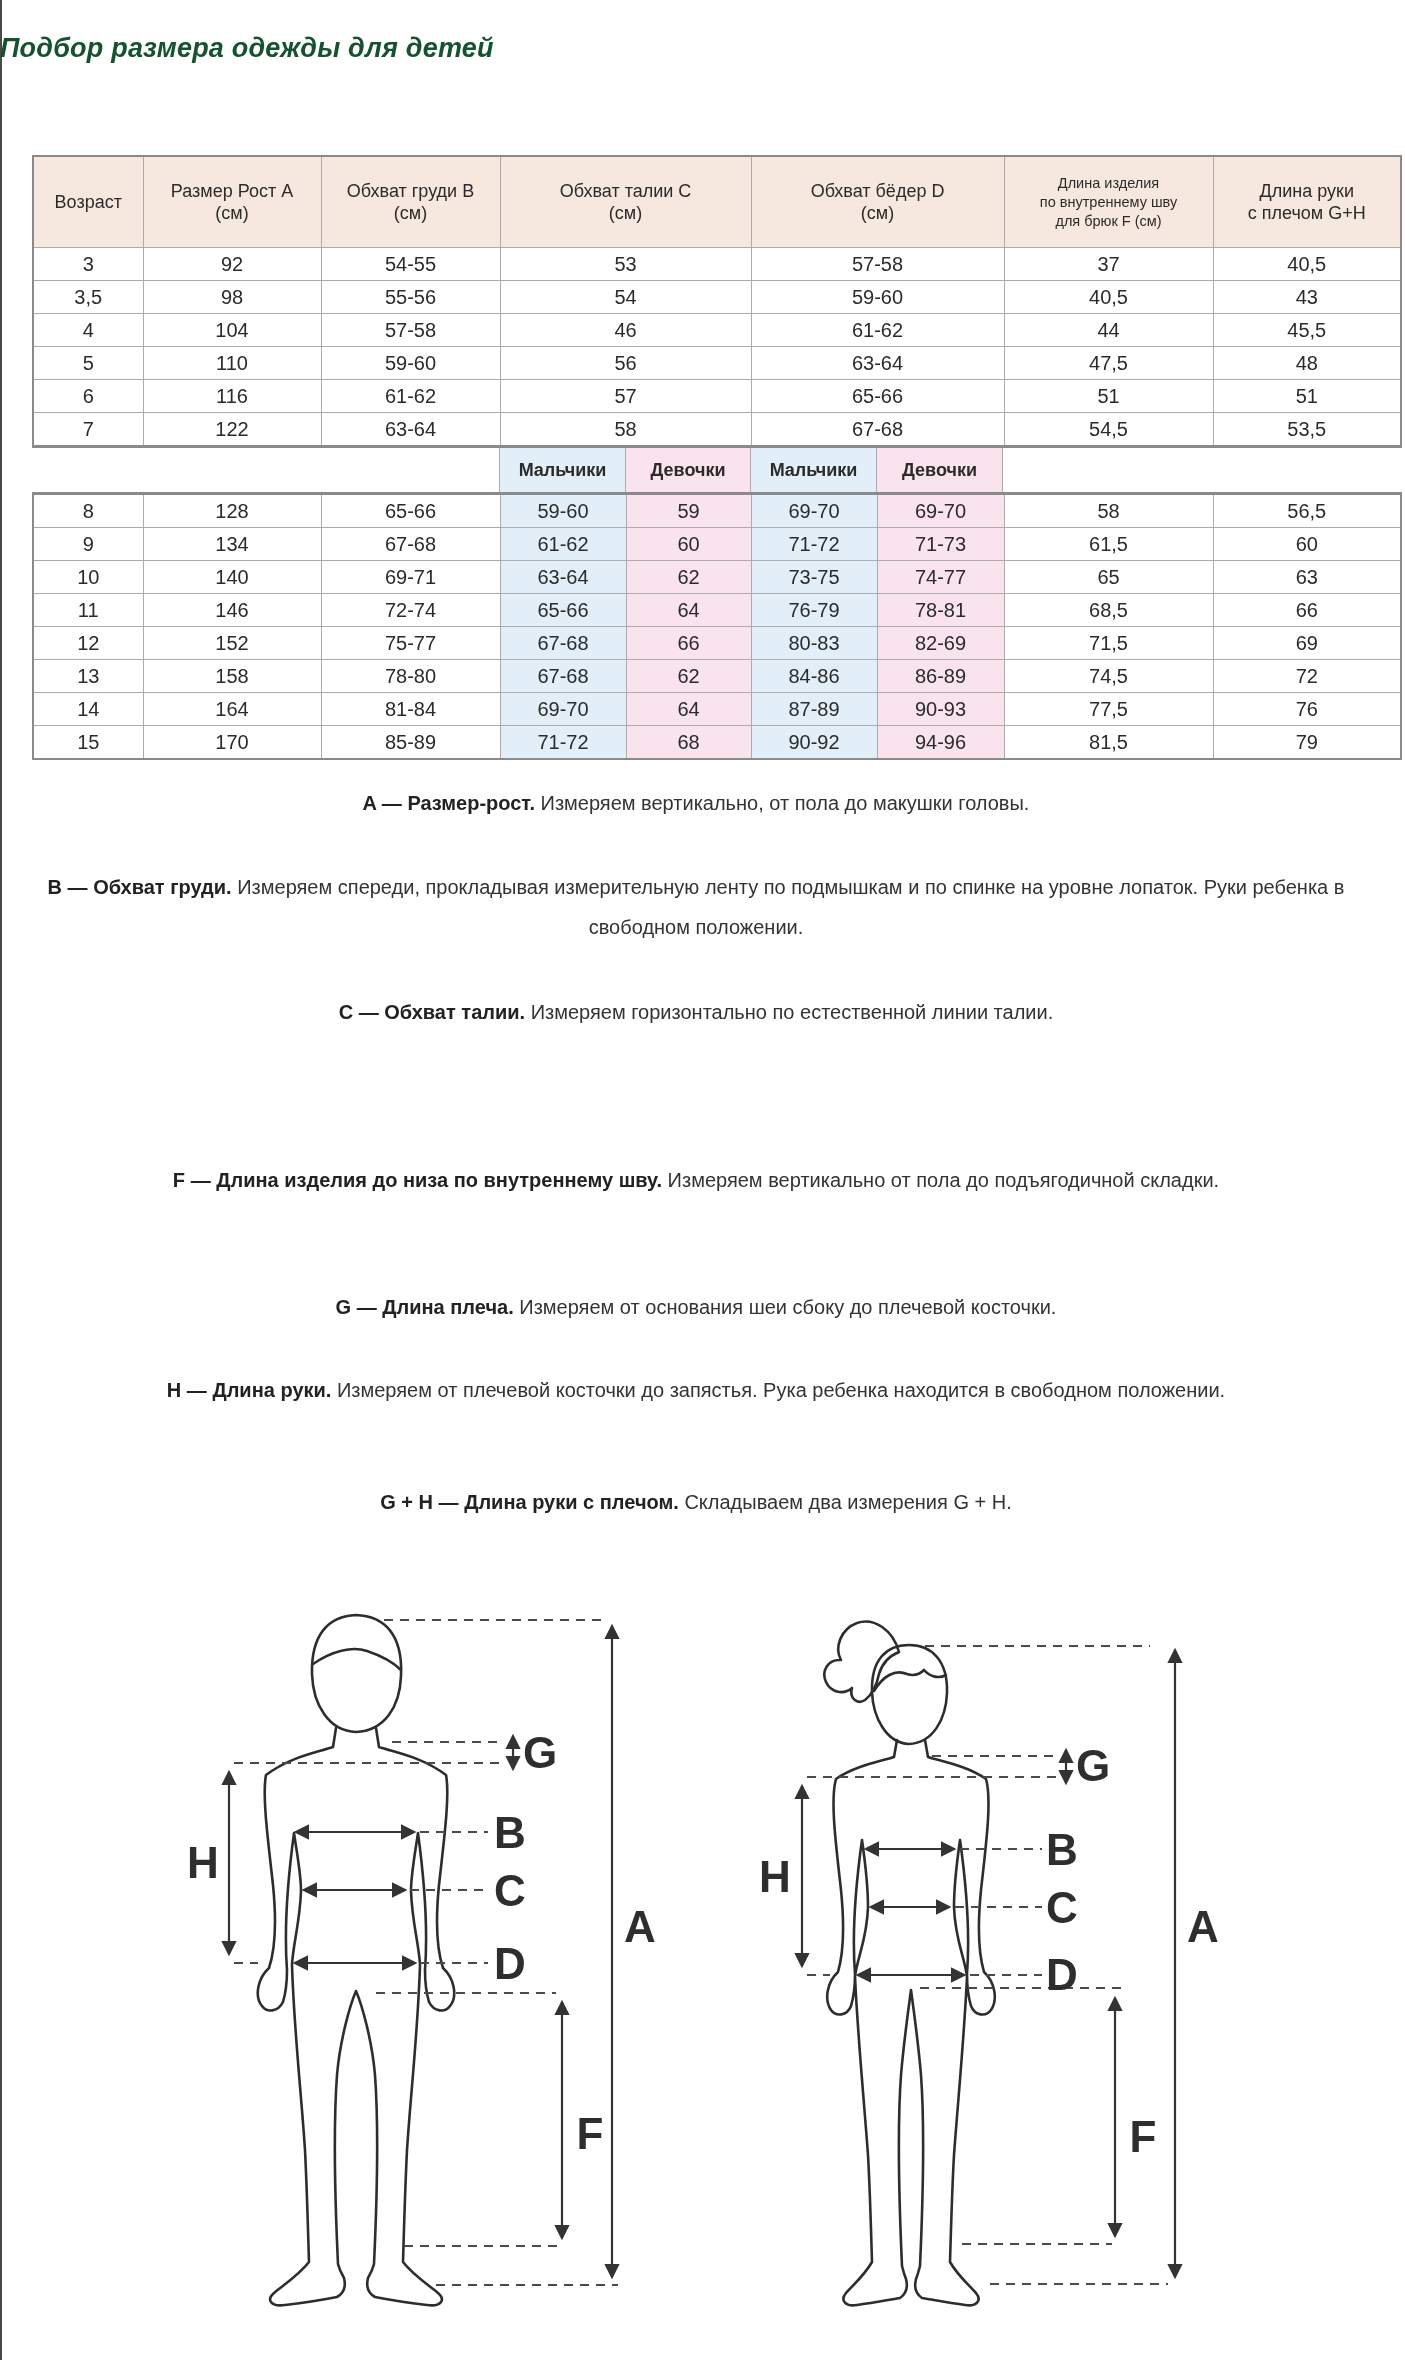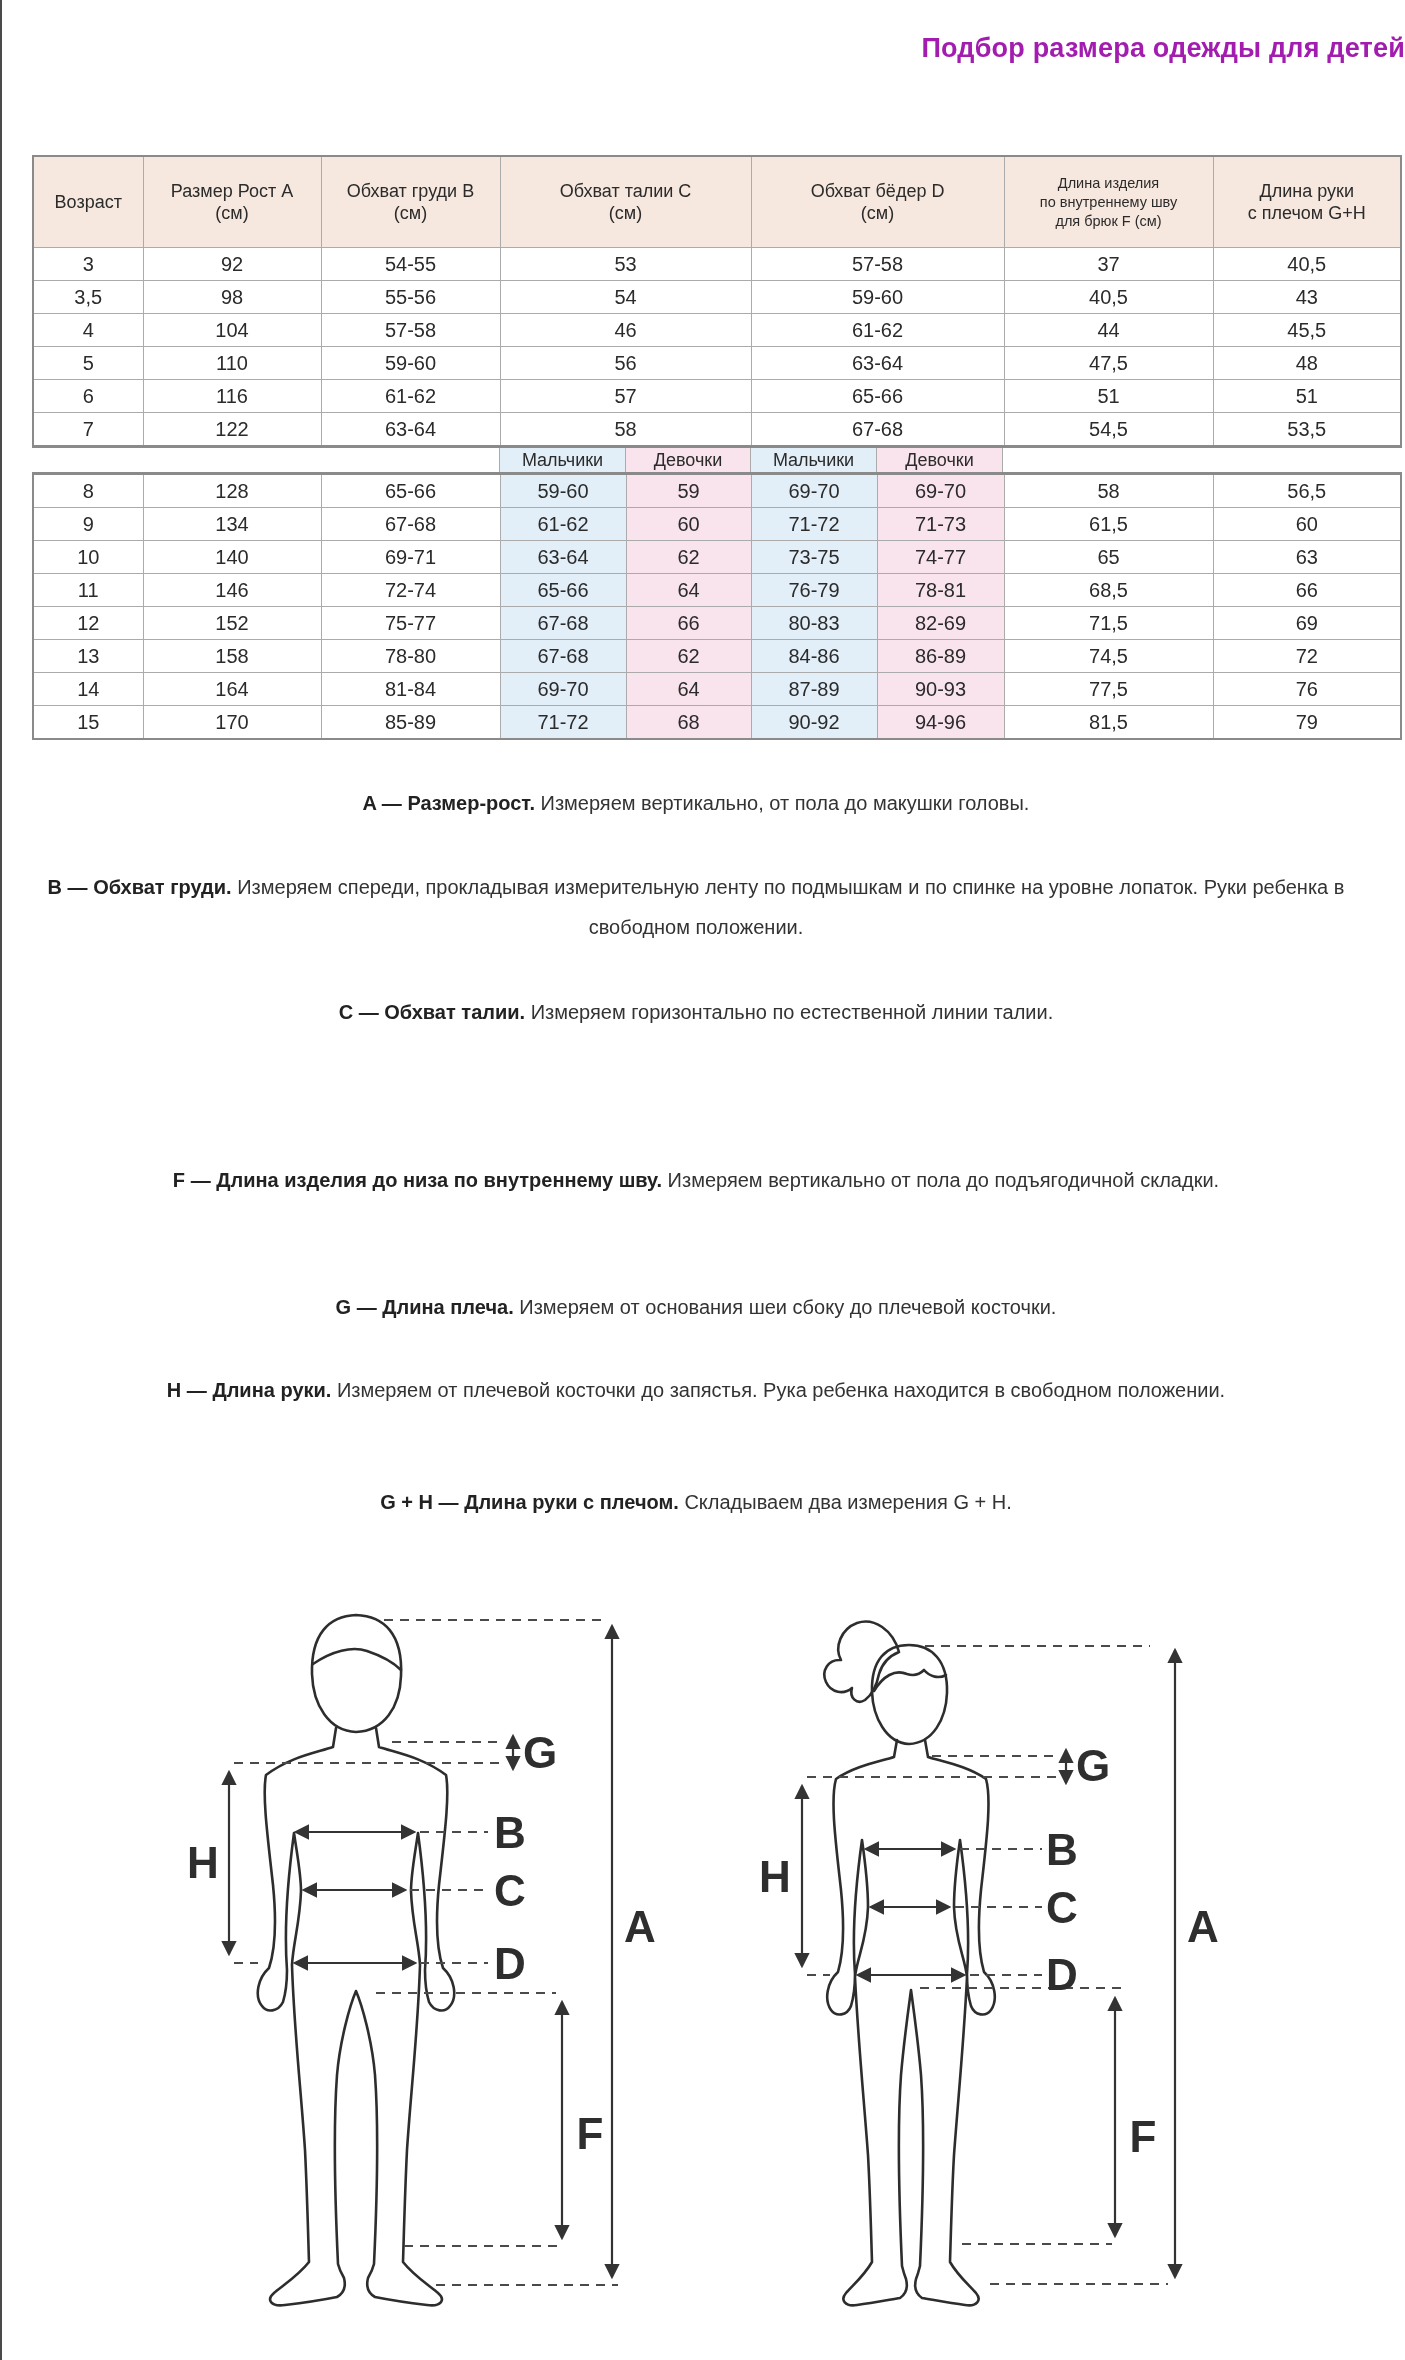--- a/index.html
+++ b/index.html
@@ -1,38 +1,38 @@
 <!DOCTYPE html>
 <html><head>
 <meta charset="utf-8">
 <style>
   html,body{margin:0;padding:0;background:#fff;}
   #page{position:relative;width:1405px;height:2360px;background:#ffffff;overflow:hidden;
         font-family:"Liberation Sans",sans-serif;color:#2b2b2b;}
   #edge{position:absolute;left:0;top:0;width:2px;height:2360px;background:#4a4a4a;}
-  #title{position:absolute;left:0;top:33px;width:1405px;text-align:right;
-         font-size:27px;font-weight:bold;color:#a21caf;letter-spacing:.2px;}
+  #title{position:absolute;left:0;top:33px;width:1405px;text-align:left;
+         font-size:27px;font-weight:bold;color:#14532d;letter-spacing:.2px;font-style:italic;}
 
   
   .tblwrap{position:absolute;left:32px;top:155px;width:1368px;}
   table{border-collapse:collapse;table-layout:fixed;width:1368px;}
   col.c0{width:110px}col.c1{width:178px}col.c2{width:179px}col.c3{width:126px}
   col.c4{width:125px}col.c5{width:126px}col.c6{width:127px}col.c7{width:209px}col.c8{width:188px}
   th,td{border:1px solid #ababab;text-align:center;vertical-align:middle;
         font-family:"Liberation Sans",sans-serif;overflow:hidden;}
   th{background:#f6e8df;font-weight:normal;font-size:18px;line-height:22px;
      white-space:pre-line;height:90px;padding:0 2px;}
   th.small{font-size:14.5px;line-height:19px;}
   td{font-size:20px;height:32px;padding:0;}
   table.t1{border:2px solid #8a8a8a;border-bottom:3px solid #8a8a8a;}
   table.t2{border:2px solid #8a8a8a;border-top:3px solid #8a8a8a;}
   .boys{background:#e3eff8;}
   .girls{background:#f9e4ed;}
   
-  .band{display:flex;width:1368px;height:24px;}
+  .band{display:flex;width:1368px;height:44px;font-weight:bold;}
   .band .sp1{width:467px;}
   .band .sp2{flex:1;}
   .band .bcell{box-sizing:border-box;border-left:1px solid #ababab;
        display:flex;align-items:center;justify-content:center;font-size:18px;}
   .band .bcell:nth-of-type(5){border-right:1px solid #ababab;}
   .w3{width:126px}.w4{width:125px}.w5{width:126px}.w6{width:127px}
 
   
   .legend-item{position:absolute;left:30px;width:1332px;margin:0;
       font-size:20px;line-height:40px;color:#333;text-align:center;}

